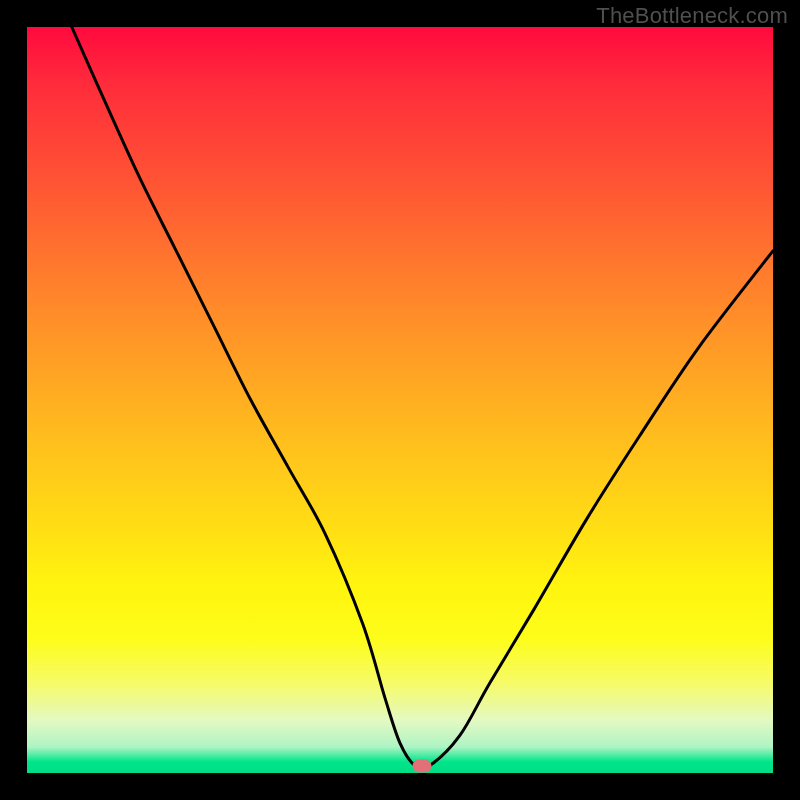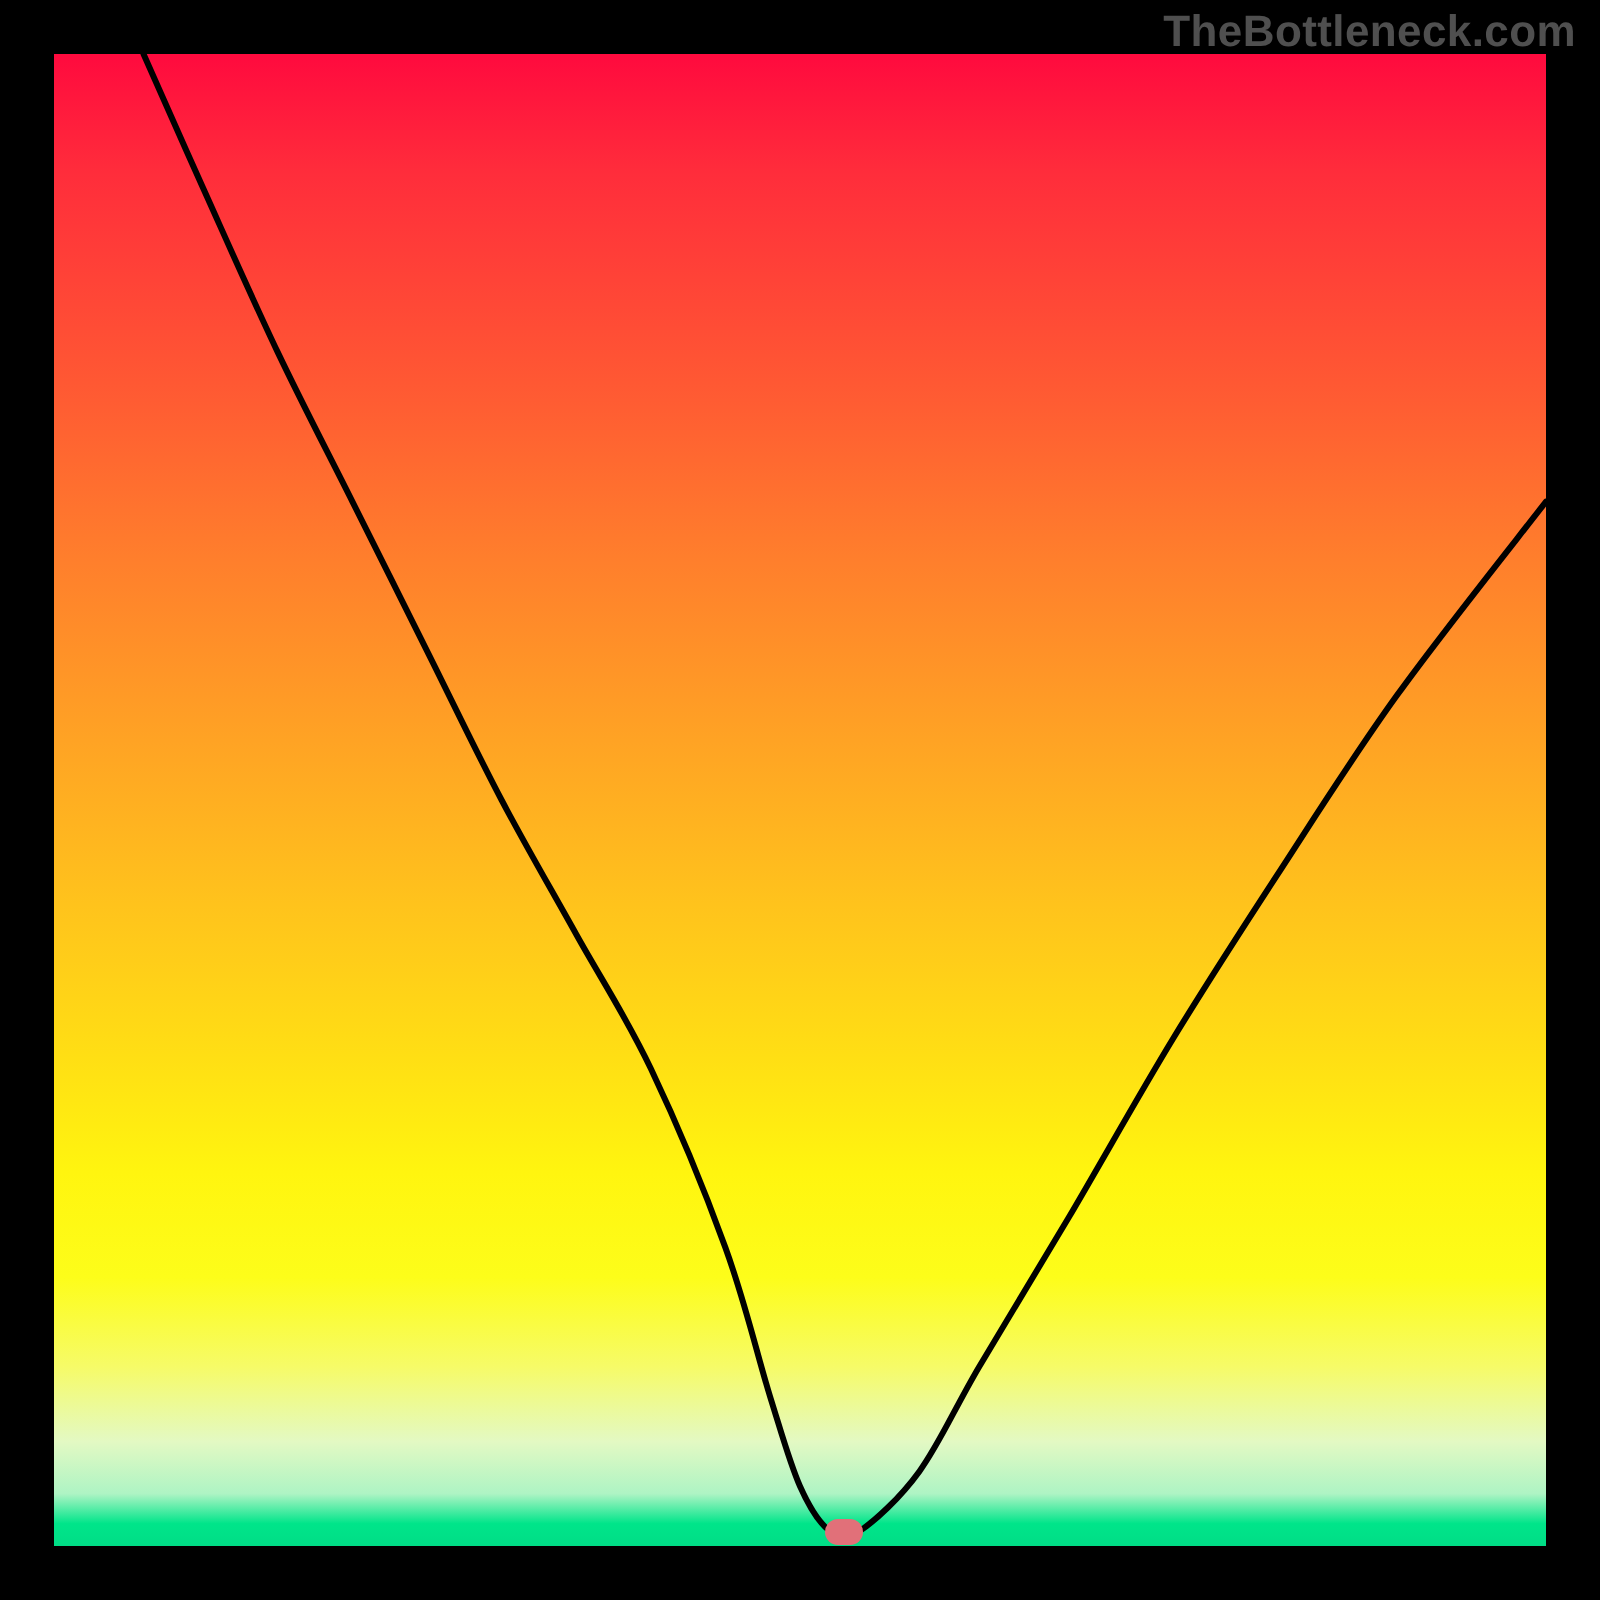--- a/index.html
+++ b/index.html
@@ -16,21 +16,21 @@
     width: 800px;
     height: 800px;
     background: #000;
   }
   .watermark {
     position: absolute;
     top: 3px;
     right: 12px;
     color: #4f4f4f;
     font-size: 22px;
-    font-weight: 700;
+    font-weight: 400;
     letter-spacing: 0.2px;
     z-index: 30;
   }
   .plot-area {
     position: absolute;
     left: 27px;
     top: 27px;
     width: 746px;
     height: 746px;
     background: linear-gradient(

